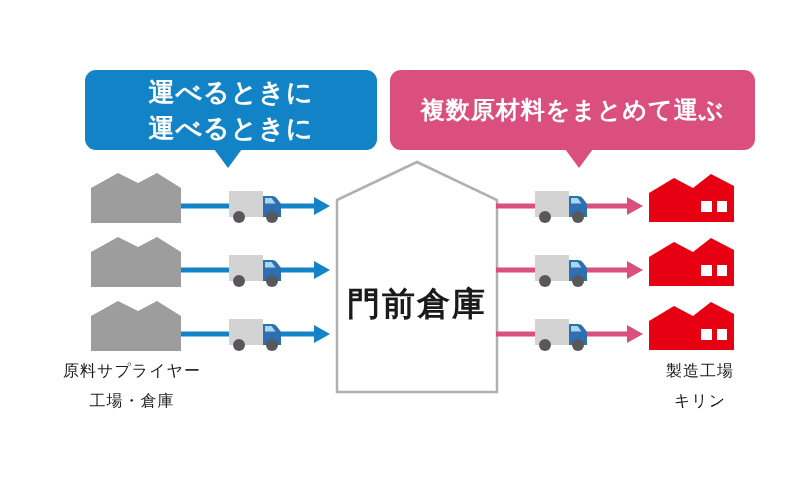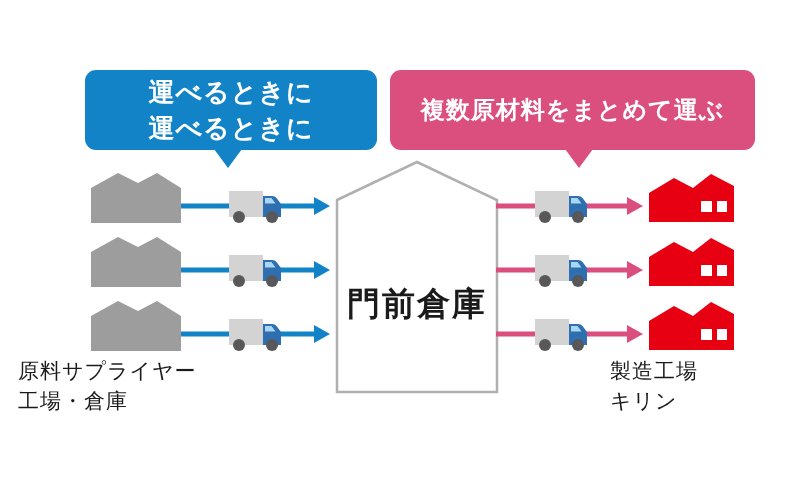--- a/index.html
+++ b/index.html
@@ -45,22 +45,22 @@
     text-align:center;
     font-size:33px;font-weight:700;
     letter-spacing:2px;
     color:var(--c-text,#1a1a1a);
     margin-top:24px;
   }
 
   
   .caption{
     position:absolute;top:356px;
-    text-align:left;
-    font-size:21px;font-weight:500;
+    text-align:center;
+    font-size:16px;font-weight:500;
     line-height:30px;
     letter-spacing:1px;
     color:var(--c-text,#1a1a1a);
   }
   .caption.left{left:18px;width:228px;}
   .caption.right{left:610px;width:180px;}
 </style>
 </head>
 <body>
 

